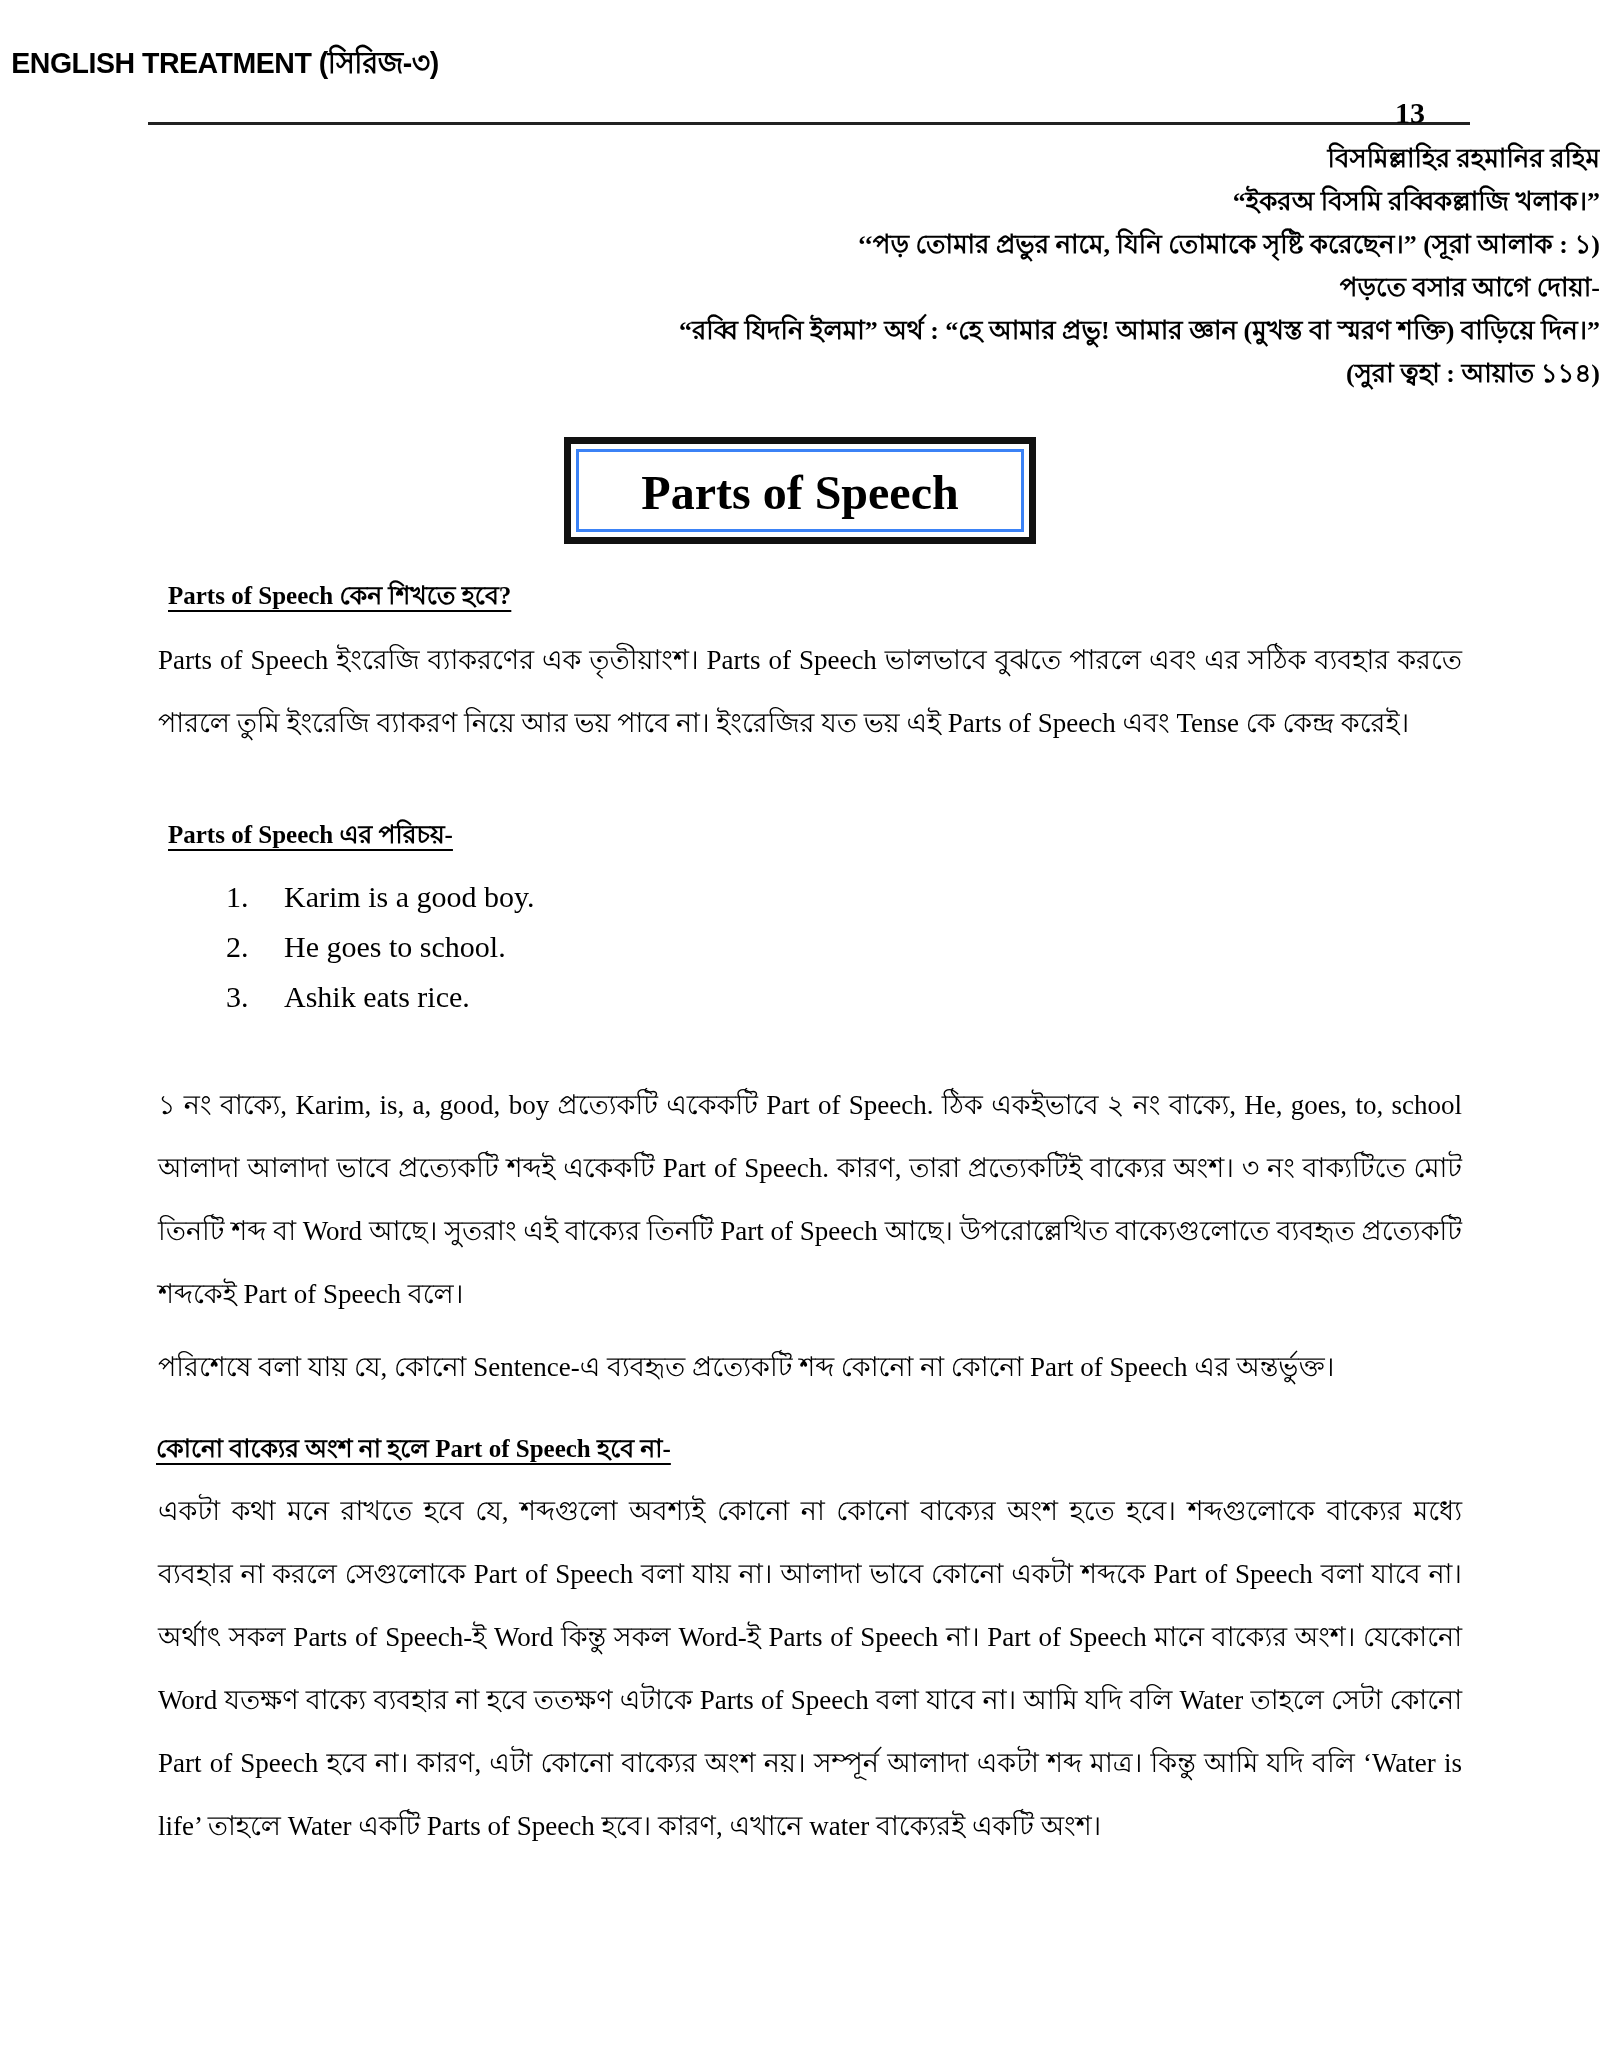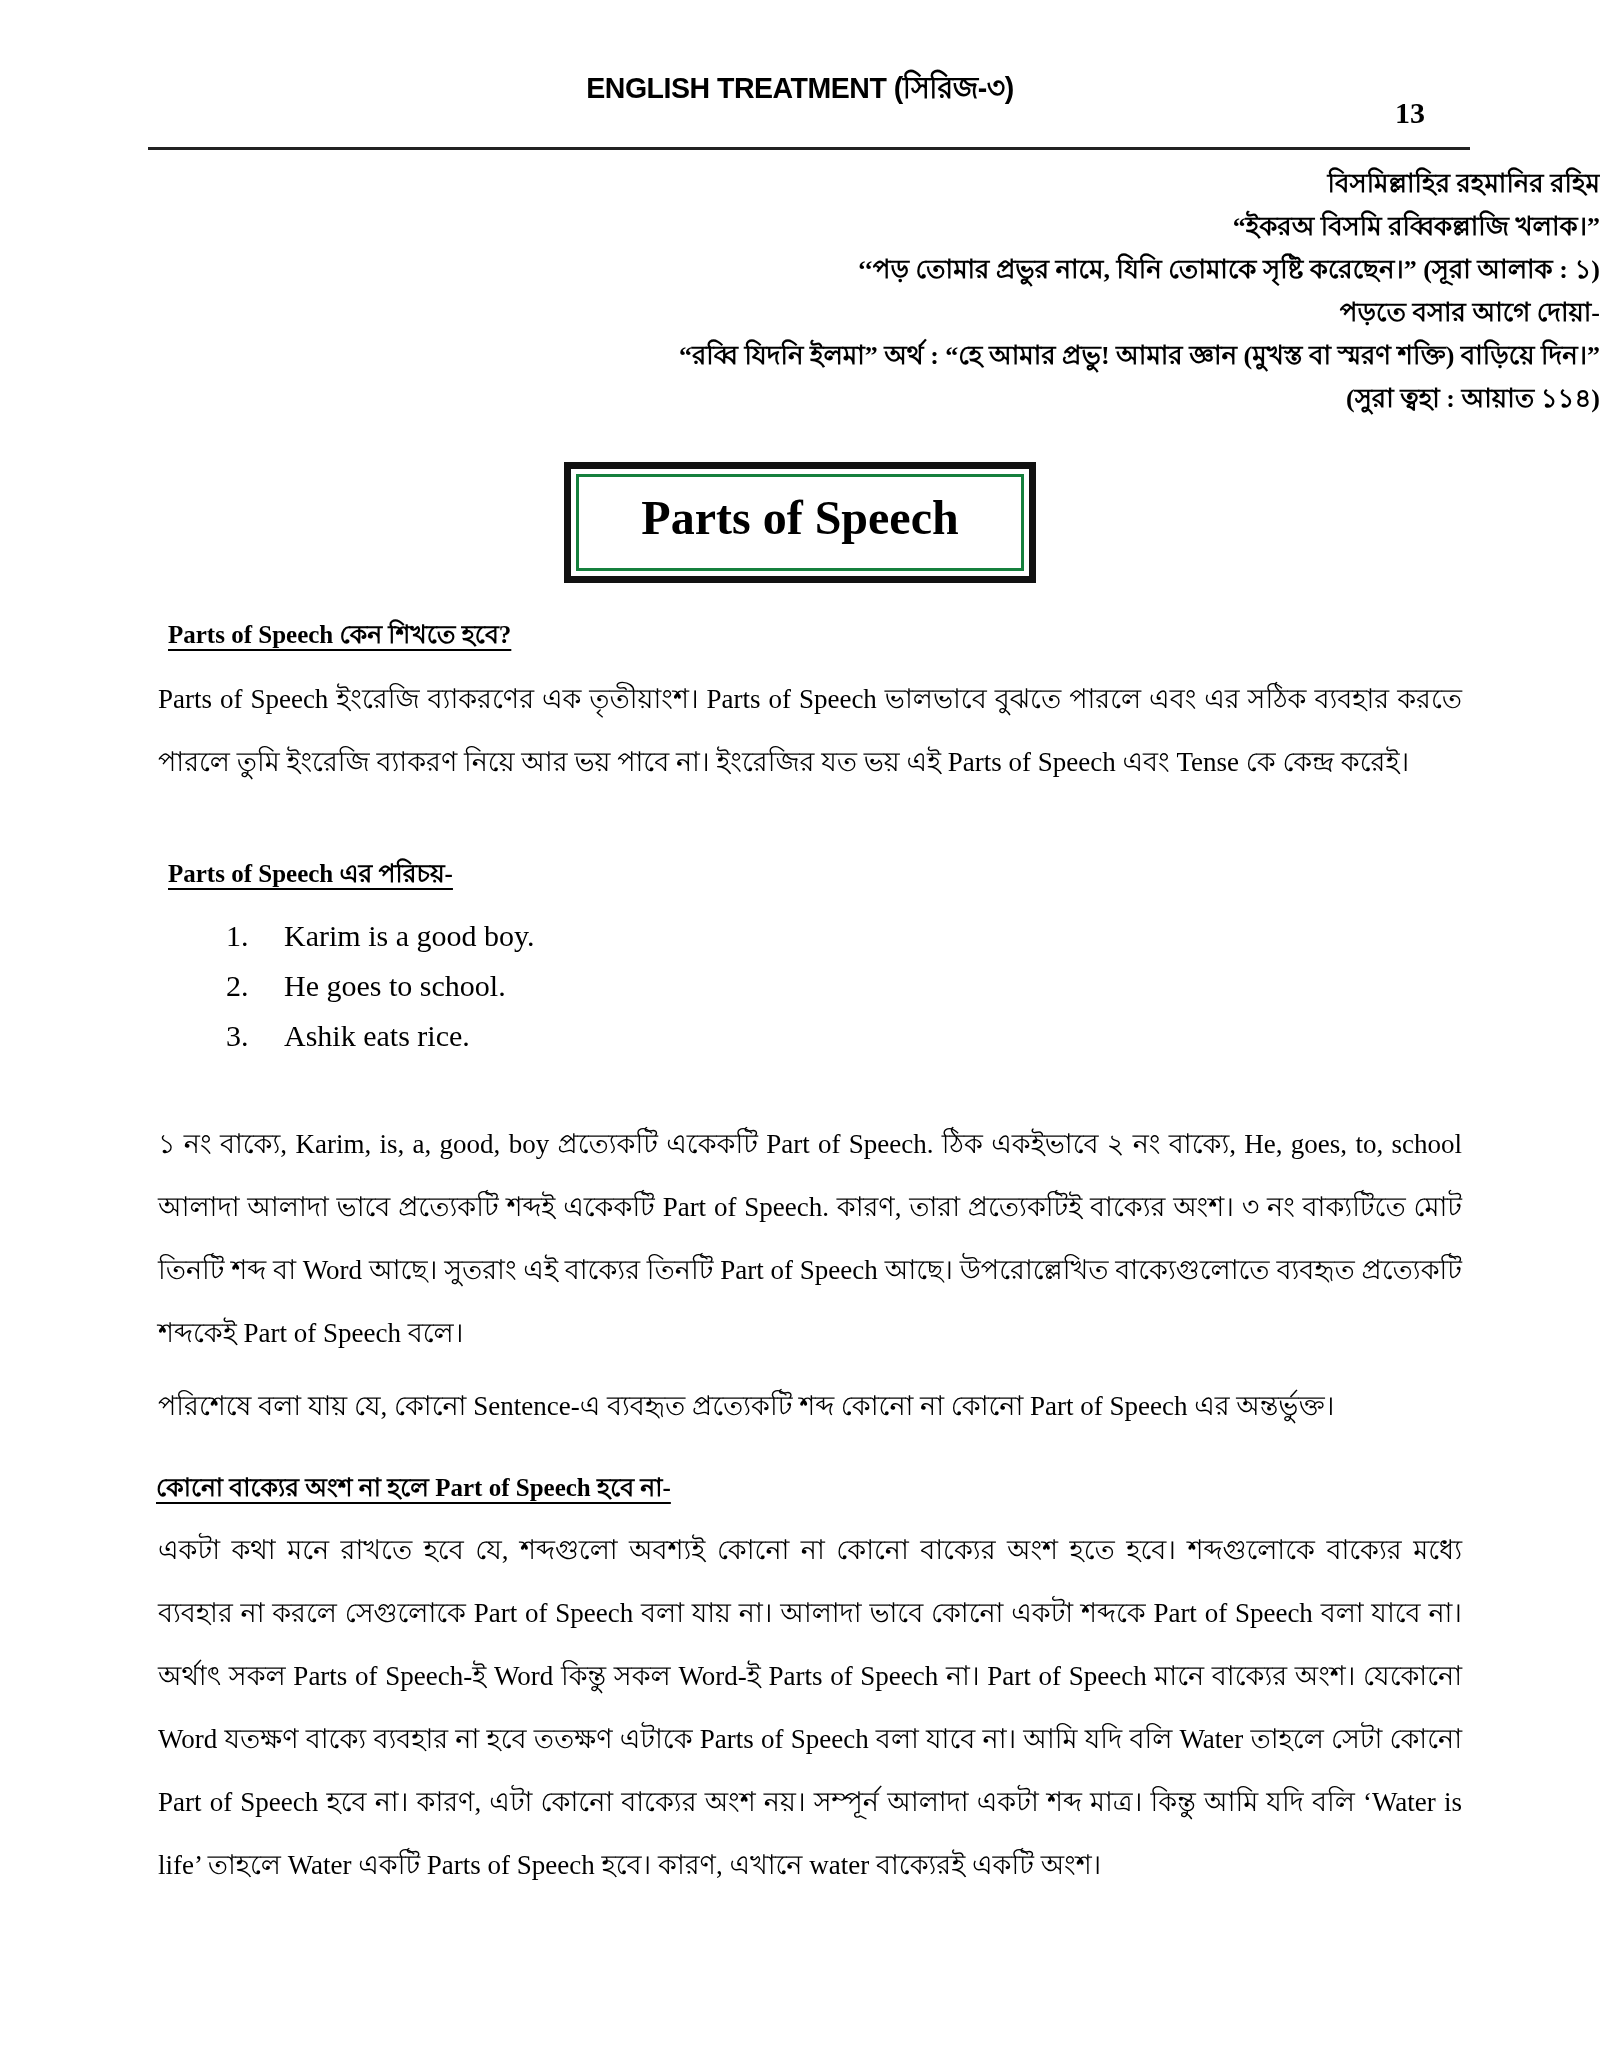--- a/index.html
+++ b/index.html
@@ -12,22 +12,22 @@
     width: 1600px;
     height: 2071px;
     background: #ffffff;
     color: #000000;
     font-family: "Liberation Serif", "DejaVu Serif", serif;
     overflow: hidden;
   }
   
   .header-row {
     position: relative;
-    padding-top: 64px;
-    text-align: center;
+    padding-top: 39px;
+    text-align: left;
   }
   .header-title {
     display: inline-block;
     font-family: "Liberation Sans", "DejaVu Sans", sans-serif;
     font-weight: 700;
     font-size: 30px;
     letter-spacing: -0.5px;
     transform: scaleX(0.95);
   }
   .page-number {
@@ -54,26 +54,26 @@
   }
   
   .title-box-outer {
     width: 448px;
     margin: 42px auto 0;
     border: 7px solid #111;
     padding: 5px;
     background: #fff;
   }
   .title-box-inner {
-    border: 3px solid #15803d;
+    border: 3px solid #3b82f6;
     text-align: center;
     font-weight: 700;
     font-size: 48px;
     line-height: 1.0;
-    padding: 17px 0 26px;
+    padding: 17px 0 12px;
   }
   
   .content {
     margin: 0 128px 0 148px;
   }
   .section-heading {
     font-weight: 700;
     font-size: 25px;
     text-decoration: underline;
     text-underline-offset: 6px;

